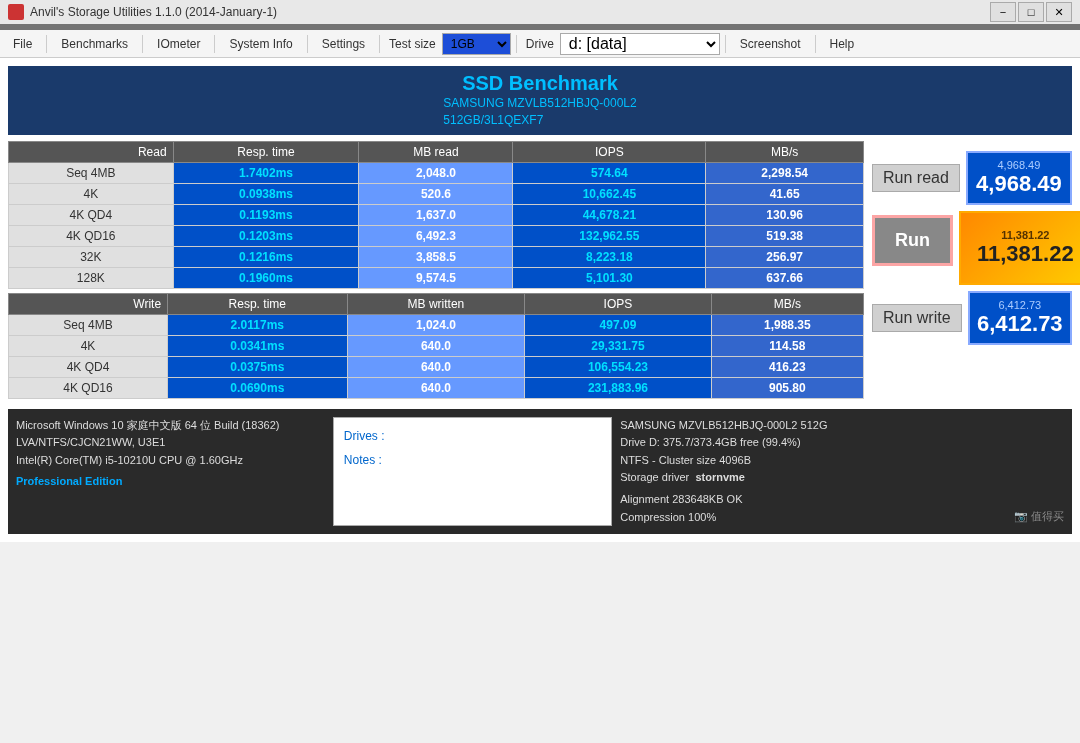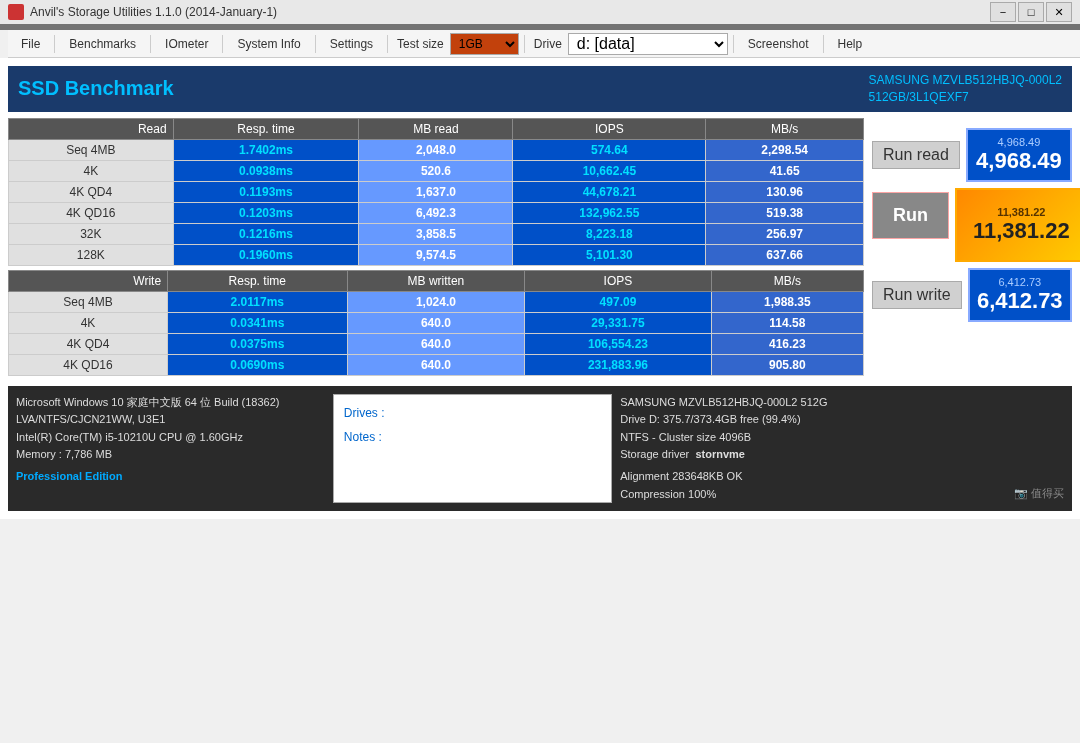--- a/index.html
+++ b/index.html
@@ -22,35 +22,34 @@
 
     
     .menu-bar {
       background: #f5f5f5;
       height: 28px;
       display: flex;
       align-items: center;
       padding: 0 4px;
       border-bottom: 1px solid #ccc;
       gap: 2px;
-      margin-left: 8px;
     }
     .menu-item {
       padding: 3px 8px;
       cursor: pointer;
       font-size: 12px;
       color: #333;
       border: 1px solid transparent;
     }
     .menu-separator { width: 1px; height: 18px; background: #ccc; margin: 0 3px; }
     .menu-label { font-size: 12px; color: #333; margin: 0 4px; }
     .menu-select {
       height: 22px;
       border: 1px solid #aaa;
-      background: #c2410c;
+      background: #1d4ed8;
       font-size: 12px;
       padding: 0 4px;
     }
     .drive-select {
       height: 22px;
       border: 1px solid #aaa;
       background: white;
       font-size: 16px;
       padding: 0 4px;
       width: 160px;
@@ -63,20 +62,21 @@
     }
 
     
     .header {
       background: #1a3a6b;
       display: flex;
       justify-content: space-between;
       align-items: center;
       padding: 6px 10px;
       margin-bottom: 6px;
+      flex-direction: column;
     }
     .header-title { color: #00bfff; font-size: 20px; font-weight: bold; }
     .header-drive { text-align: left; color: #00bfff; font-size: 12px; line-height: 1.4; }
 
     
     .benchmark-area {
       display: flex;
       gap: 8px;
     }
     .table-container { flex: 1; }
@@ -128,21 +128,21 @@
       text-align: center;
       padding: 6px;
       border: 2px solid #88aaff;
     }
     .score-box-read .score-small { font-size: 11px; color: #aaccff; }
     .score-box-read .score-big { font-size: 22px; font-weight: bold; color: white; }
 
     .run-btn {
       background: #888;
       color: white;
-      border: 1px solid #fca5a5;
+      border: 3px solid #fca5a5;
       padding: 12px 20px;
       font-size: 18px;
       font-weight: bold;
       cursor: pointer;
       text-align: left;
       align-self: flex-start;
       margin: 4px auto;
     }
 
     .score-box-total {
@@ -406,21 +406,20 @@
 
     </div>
   </div>
 
   <div class="footer">
     <div class="footer-sysinfo">
       <div id="sysinfo-lines">
           <div>Microsoft Windows 10 家庭中文版 64 位 Build (18362)</div>
           <div>LVA/NTFS/CJCN21WW, U3E1</div>
           <div>Intel(R) Core(TM) i5-10210U CPU @ 1.60GHz</div>
-          <div>Memory : 7,786 MB</div>
         </div>
       <div class="pro-edition">Professional Edition</div>
     </div>
     <div class="footer-notes">
       <div>Drives :</div>
       <div>Notes :</div>
     </div>
     <div class="footer-driveinfo">
       <div id="driveinfo-lines">
           <div>SAMSUNG MZVLB512HBJQ-000L2 512G</div>

